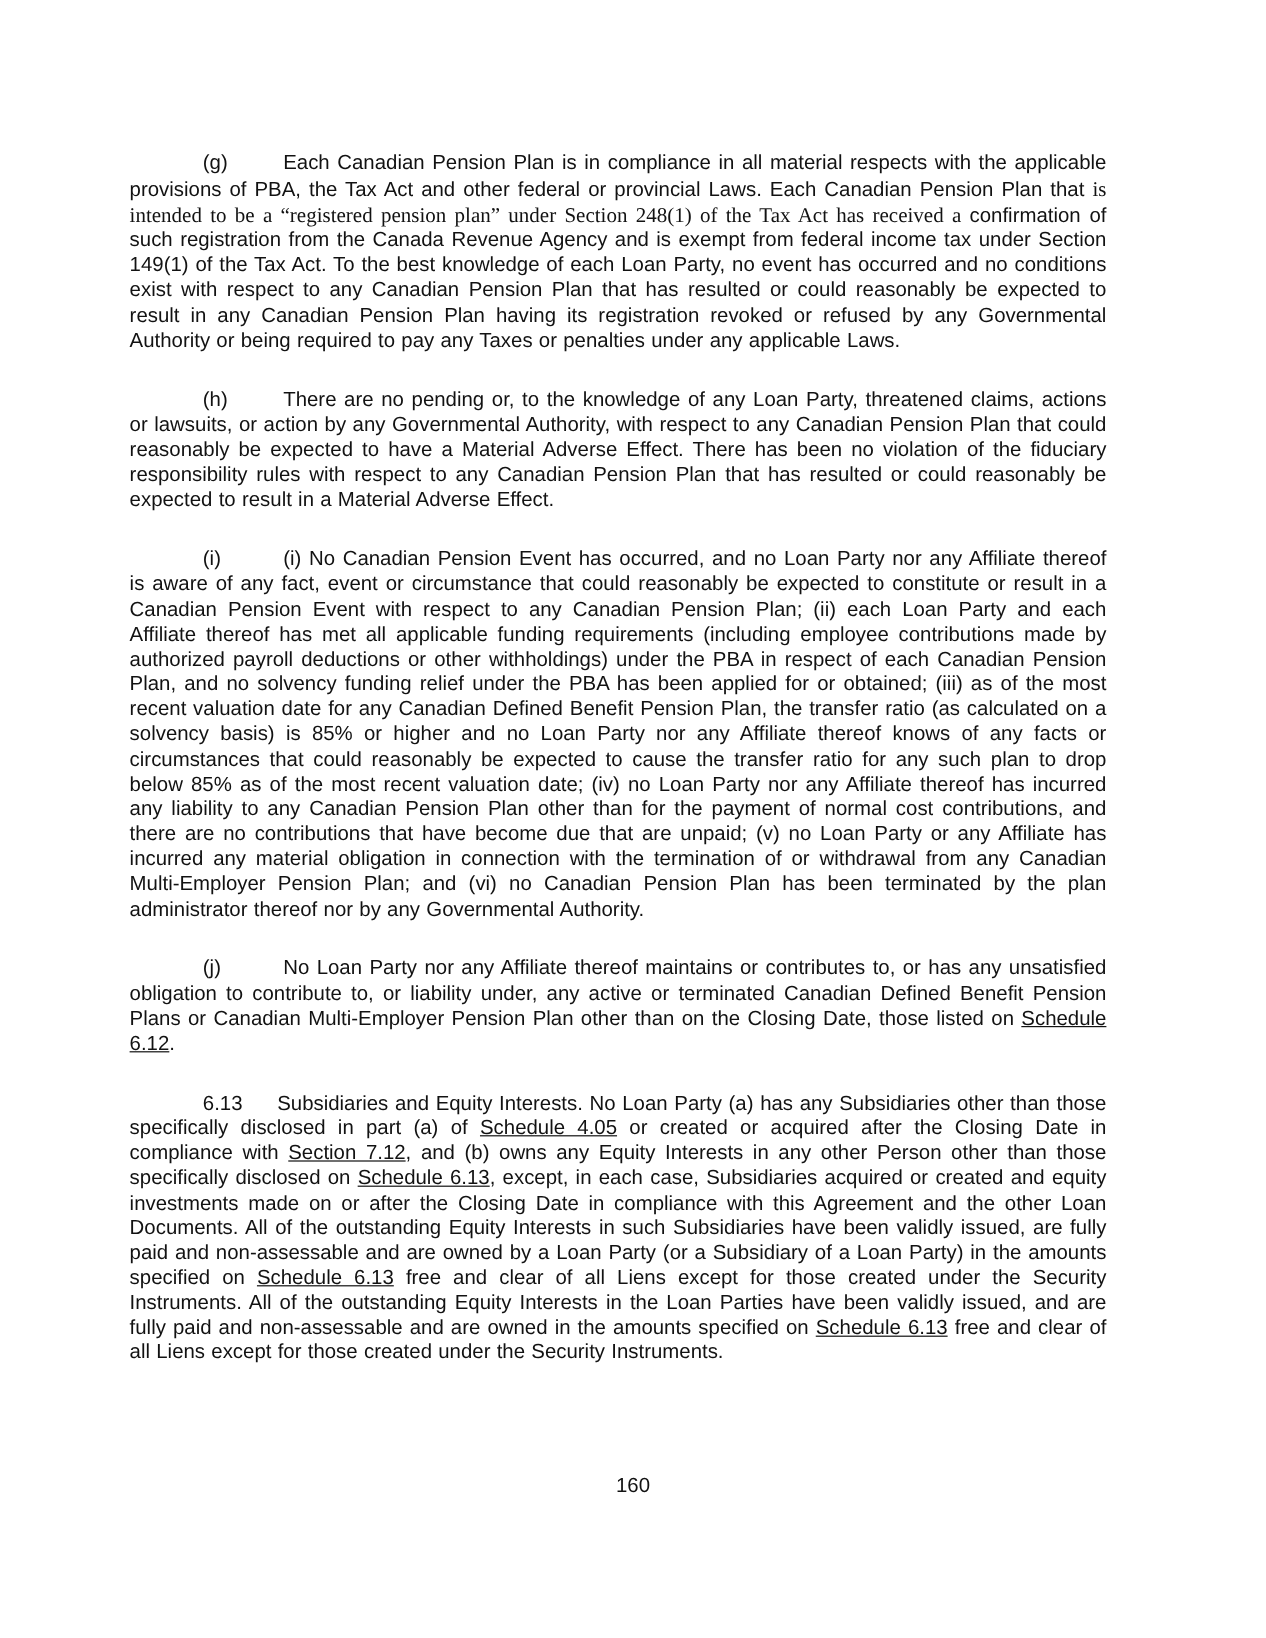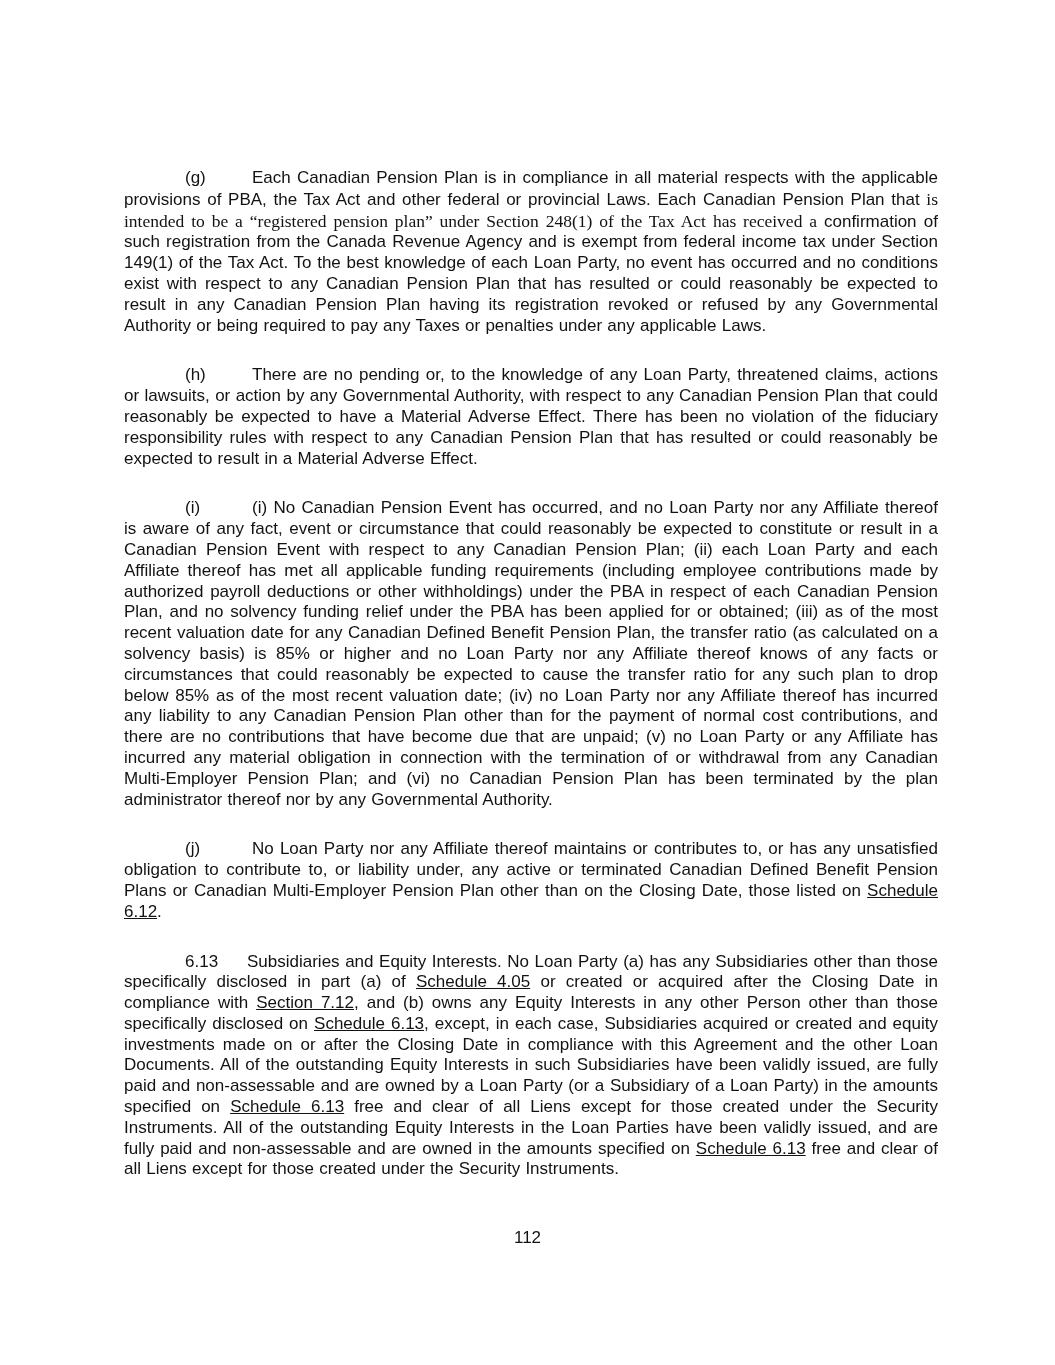--- a/index.html
+++ b/index.html
@@ -10,23 +10,22 @@
     color: #121212;
   }
   .page {
     position: relative;
     width: 1055px; height: 1365px;
     background: #ffffff;
     overflow: hidden;
   }
   .content {
     position: absolute;
-    left: 124px; top: 126px;
+    left: 108px; top: 126px;
     width: 814px;
-    margin-top: 42px;
   }
   p.para {
     font-size: 17px;
     line-height: 20.8px;
     text-align: justify;
     text-indent: 61px;
     margin: 0 0 29px 0;
     word-spacing: 0.5px;
   }
   p.para:last-child { margin-bottom: 0; }
@@ -73,16 +72,16 @@
     <p class="para"><span class="plabel">(h)</span><span>There are no pending or, to the knowledge of any Loan Party, threatened claims, actions or lawsuits, or action by any Governmental Authority, with respect to any Canadian Pension Plan that could reasonably be expected to have a Material Adverse Effect. There has been no violation of the fiduciary responsibility rules with respect to any Canadian Pension Plan that has resulted or could reasonably be expected to result in a Material Adverse Effect.</span></p>
 
     <p class="para"><span class="plabel">(i)</span><span>(i) No Canadian Pension Event has occurred, and no Loan Party nor any Affiliate thereof is aware of any fact, event or circumstance that could reasonably be expected to constitute or result in a Canadian Pension Event with respect to any Canadian Pension Plan; (ii) each Loan Party and each Affiliate thereof has met all applicable funding requirements (including employee contributions made by authorized payroll deductions or other withholdings) under the PBA in respect of each Canadian Pension Plan, and no solvency funding relief under the PBA has been applied for or obtained; (iii) as of the most recent valuation date for any Canadian Defined Benefit Pension Plan, the transfer ratio (as calculated on a solvency basis) is 85% or higher and no Loan Party nor any Affiliate thereof knows of any facts or circumstances that could reasonably be expected to cause the transfer ratio for any such plan to drop below 85% as of the most recent valuation date; (iv) no Loan Party nor any Affiliate thereof has incurred any liability to any Canadian Pension Plan other than for the payment of normal cost contributions, and there are no contributions that have become due that are unpaid; (v) no Loan Party or any Affiliate has incurred any material obligation in connection with the termination of or withdrawal from any Canadian Multi-Employer Pension Plan; and (vi) no Canadian Pension Plan has been terminated by the plan administrator thereof nor by any Governmental Authority.</span></p>
 
     <p class="para"><span class="plabel">(j)</span><span>No Loan Party nor any Affiliate thereof maintains or contributes to, or has any unsatisfied obligation to contribute to, or liability under, any active or terminated Canadian Defined Benefit Pension Plans or Canadian Multi-Employer Pension Plan other than on the Closing Date, those listed on </span><span class="uref">Schedule 6.12</span><span>.</span></p>
 
     <p class="para"><span class="plabel-num">6.13</span><span>Subsidiaries and Equity Interests.</span><span> No Loan Party (a) has any Subsidiaries other than those specifically disclosed in part (a) of </span><span class="uref">Schedule 4.05</span><span> or created or acquired after the Closing Date in compliance with </span><span class="uref">Section 7.12</span><span>, and (b) owns any Equity Interests in any other Person other than those specifically disclosed on </span><span class="uref">Schedule 6.13</span><span>, except, in each case, Subsidiaries acquired or created and equity investments made on or after the Closing Date in compliance with this Agreement and the other Loan Documents.  All of the outstanding Equity Interests in such Subsidiaries have been validly issued, are fully paid and non-assessable and are owned by a Loan Party (or a Subsidiary of a Loan Party) in the amounts specified on </span><span class="uref">Schedule 6.13</span><span> free and clear of all Liens except for those created under the Security Instruments.  All of the outstanding Equity Interests in the Loan Parties have been validly issued, and are fully paid and non-assessable and are owned in the amounts specified on </span><span class="uref">Schedule 6.13</span><span> free and clear of all Liens except for those created under the Security Instruments.</span></p>
 
   </div>
 
-  <div class="pagenum">112</div>
+  <div class="pagenum">160</div>
 
 
 </div>
 
 </body></html>

